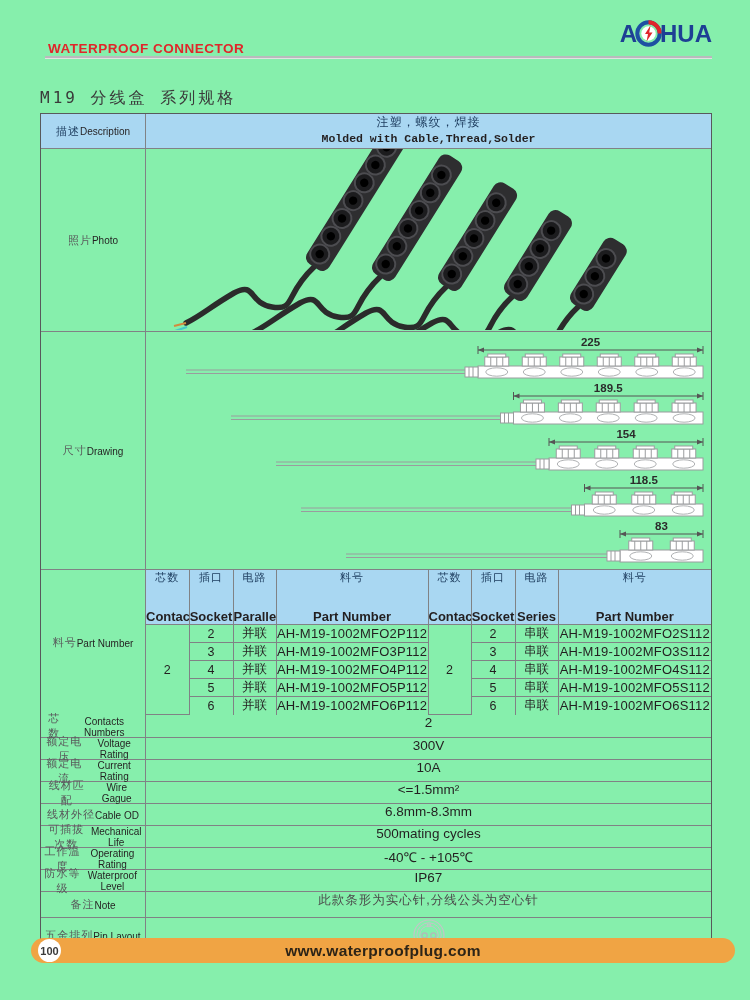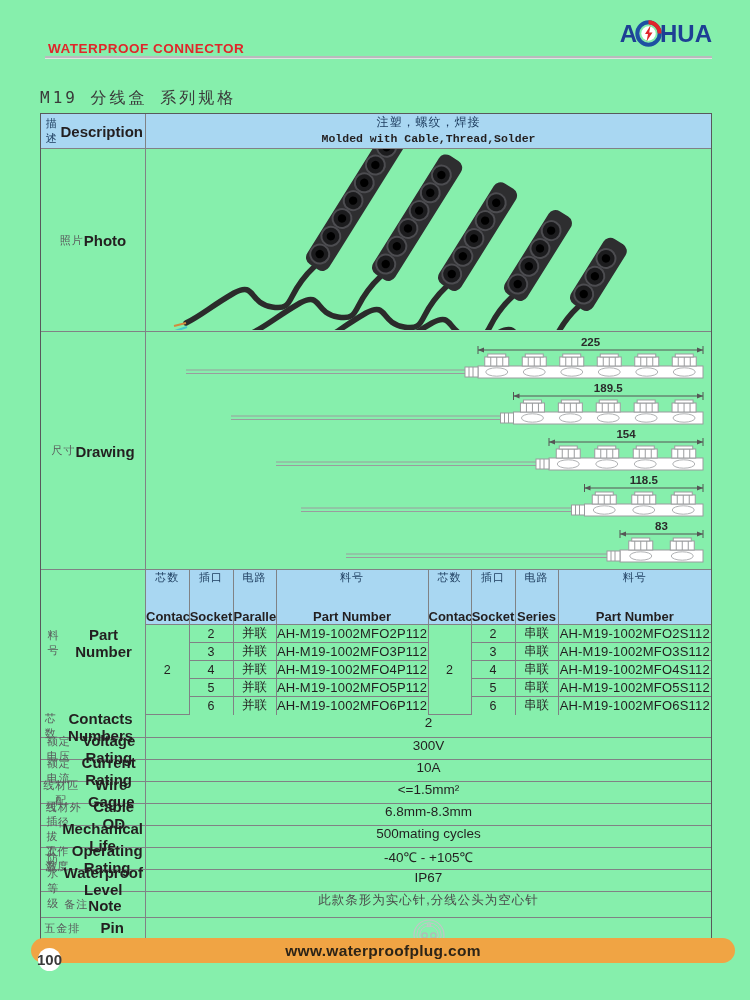--- a/index.html
+++ b/index.html
@@ -16,21 +16,21 @@
 
   .title-en { position:absolute; left:40px; top:64px; font-family:"DejaVu Sans Mono", monospace; font-weight:bold; font-size:17px; letter-spacing:3px; color:#2b3990; }
   .title-cn { position:absolute; left:40px; top:88px; font-family:"DejaVu Sans Mono", monospace; font-size:16px; letter-spacing:3px; color:#3a3a3a; }
 
   
   .spec { position:absolute; left:40px; top:113px; width:672px; border:1px solid #58595b; }
   .row { display:flex; border-top:1px solid #808285; }
   .row:first-child { border-top:none; }
   .lab { width:105px; min-width:105px; border-right:1px solid #808285; display:flex; flex-direction:row; align-items:center; justify-content:center; text-align:center; padding:2px; }
   .lab .cn { font-size:11px; color:#58595b; letter-spacing:1px; }
-  .lab .en { font-size:15px; font-weight:bold; color:#231f20; margin-top:1px; }
+  .lab .en { font-size:10px; font-weight:normal; color:#231f20; margin-top:1px; }
   .val { flex:1; display:flex; flex-direction:column; align-items:center; justify-content:flex-start; text-align:center; font-size:13.5px; color:#333; }
   .blue { background:#a9d7f2; }
   .blue .cn { color:#1b3a5c; }
   .desc-cn { font-size:12px; color:#1b3a5c; letter-spacing:1px; }
   .desc-en { font-size:11.5px; font-weight:bold; color:#231f20; margin-top:1px;font-family:Liberation Mono, monospace; }
 
   .h-desc { height:34px; }
   .h-photo { height:183px; }
   .h-draw { height:238px; }
   .h-spec { height:22px; }
@@ -49,21 +49,21 @@
   table.pn tr > *:first-child { border-left:none; }
   table.pn tr > *:last-child { border-right:none; }
   table.pn tr:first-child > * { border-top:none; }
   table.pn tr:last-child > * { border-bottom:none; }
 
   .spec-val { font-size:13.5px; color:#231f20; }
   .note-val { font-size:12.5px; color:#4a4a4a; letter-spacing:1px; }
 
   
   .foot { position:absolute; left:31px; top:938px; width:704px; height:25px; background:#f0a444; border-radius:13px; }
-  .pageno { position:absolute; left:7px; top:1px; width:23px; height:23px; border-radius:50%; background:#fff; display:flex; align-items:center; justify-content:center; font-size:15px; font-weight:bold; color:#3a3a3a;margin-top:9px; }
+  .pageno { position:absolute; left:7px; top:1px; width:23px; height:23px; border-radius:50%; background:#fff; display:flex; align-items:center; justify-content:center; font-size:11px; font-weight:bold; color:#3a3a3a; }
   .site { position:absolute; left:0; right:0; top:0; height:25px; display:flex; align-items:center; justify-content:center; font-size:15.5px; font-weight:bold; color:#2d2417; letter-spacing:.3px; }
 </style>
 </head>
 <body>
 
 <div class="page">
 
   <div class="hdr">
     <div class="brand">WATERPROOF CONNECTOR</div>
     <div class="logo">

